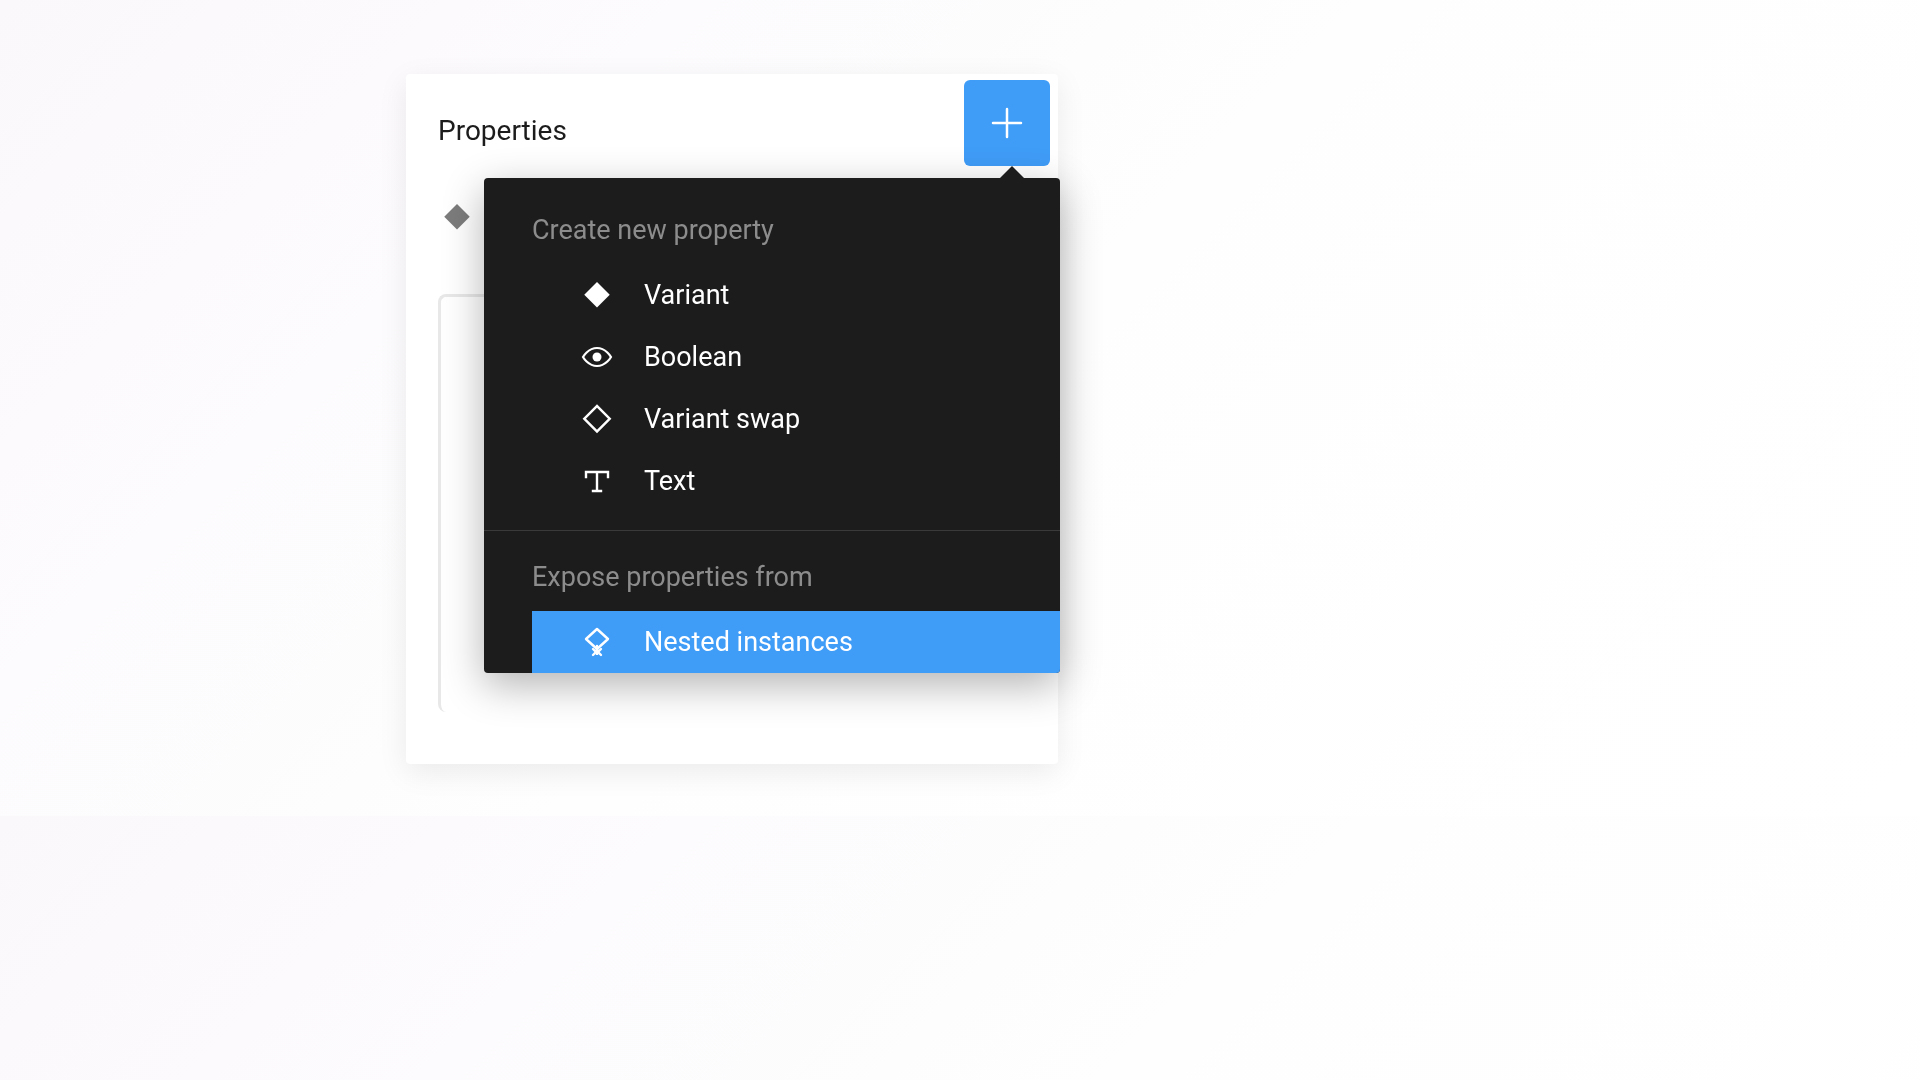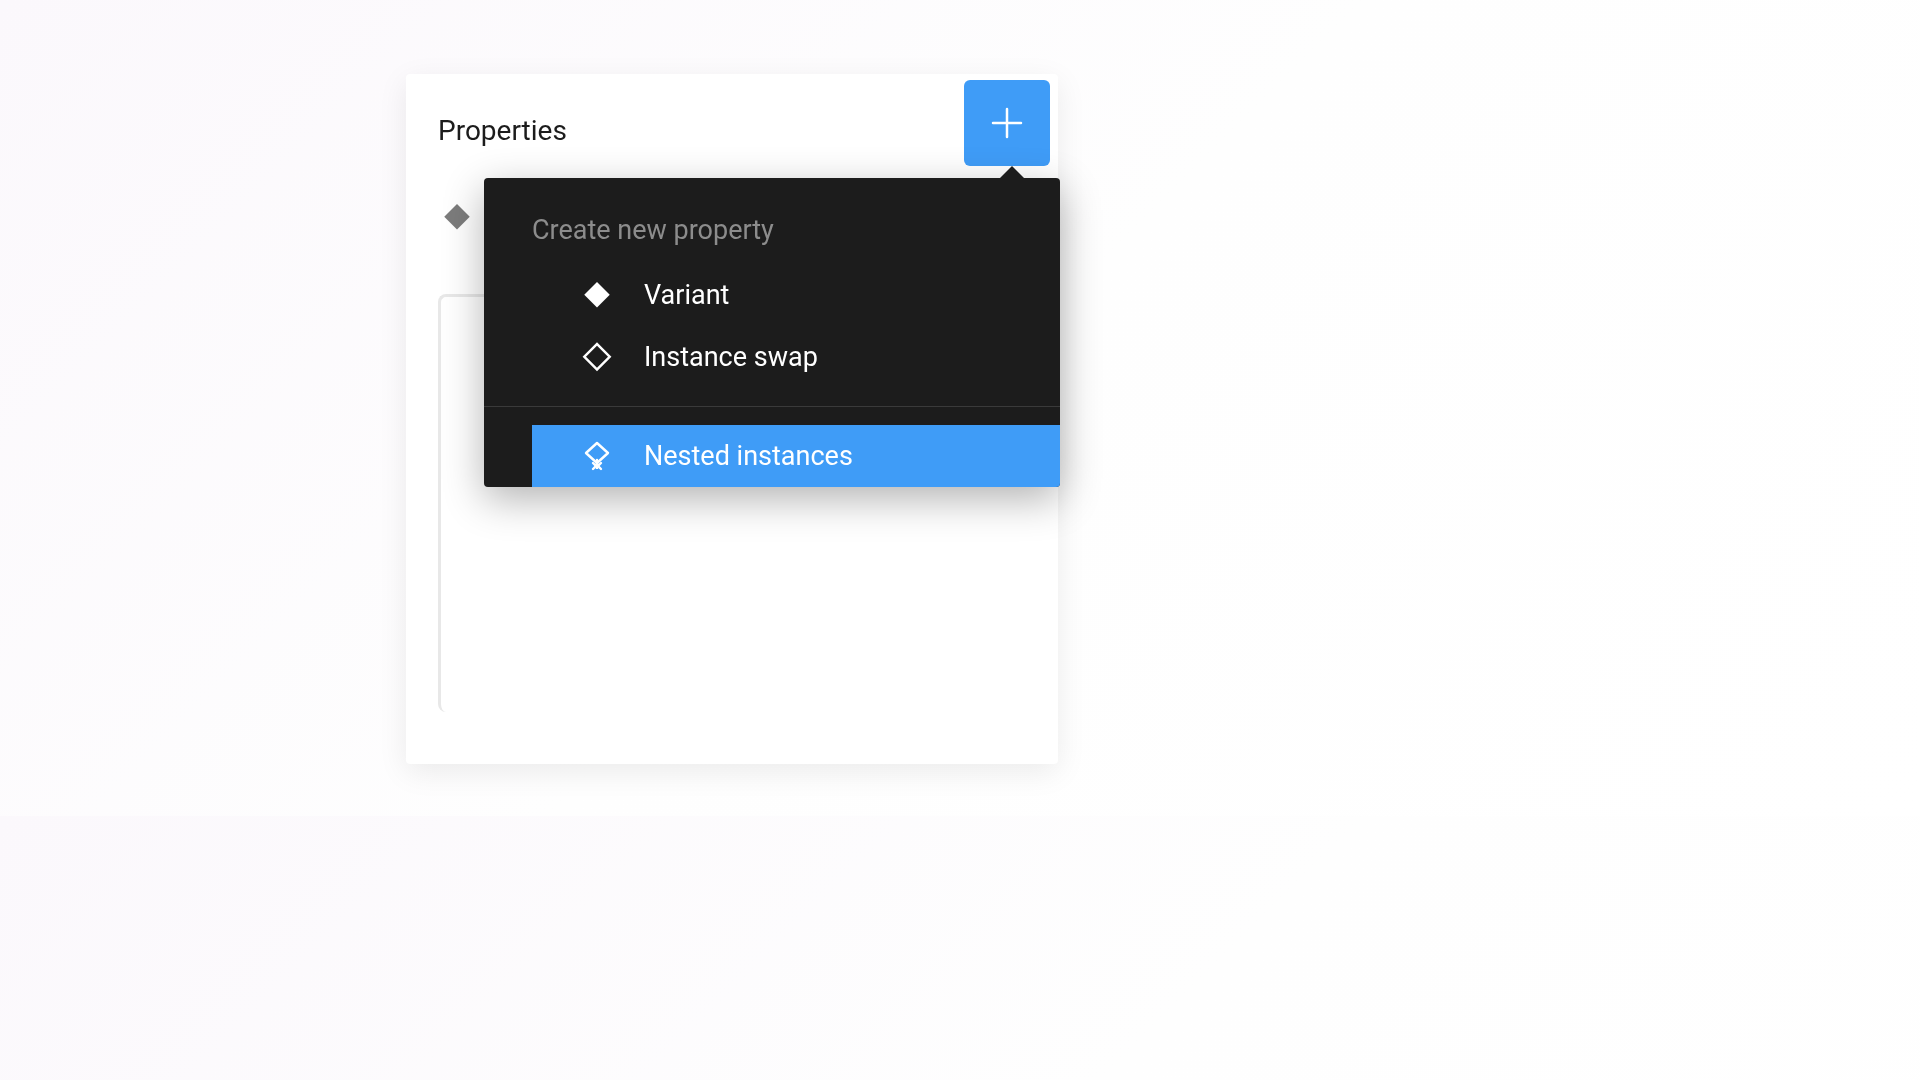--- a/index.html
+++ b/index.html
@@ -172,33 +172,51 @@
 
   <div class="dropdown-item">
     <span class="item-icon">
       <svg width="28" height="28" viewBox="0 0 28 28">
         <rect x="14" y="1" width="18" height="18" transform="rotate(45 14 1)" fill="#ffffff"></rect>
       </svg>
     </span>
     <span>Variant</span>
   </div>
 
+  <div class="dropdown-item">
+    <span class="item-icon">
+      <svg width="34" height="34" viewBox="0 0 34 34" fill="none">
+        <path d="M3 17 C3 17 8 8 17 8 C26 8 31 17 31 17 C31 17 26 26 17 26 C8 26 3 17 3 17 Z" stroke="#ffffff" stroke-width="2.2"></path>
+        <circle cx="17" cy="17" r="4.5" fill="#ffffff"></circle>
+      </svg>
+    </span>
+    <span>Boolean</span>
+  </div>
 
   <div class="dropdown-item">
     <span class="item-icon">
       <svg width="30" height="30" viewBox="0 0 30 30" fill="none">
         <rect x="15" y="2" width="18" height="18" transform="rotate(45 15 2)" stroke="#ffffff" stroke-width="2.4"></rect>
       </svg>
     </span>
-    <span>Instance swap</span>
-  </div>
-
+    <span>Variant swap</span>
+  </div>
+
+  <div class="dropdown-item">
+    <span class="item-icon">
+      <svg width="30" height="30" viewBox="0 0 30 30" fill="none">
+        <path d="M4 6 L26 6 M4 6 L4 11 M26 6 L26 11 M15 6 L15 25 M11 25 L19 25" stroke="#ffffff" stroke-width="2.4" stroke-linecap="square"></path>
+      </svg>
+    </span>
+    <span>Text</span>
+  </div>
 
   <div class="dropdown-divider"></div>
 
+  <div class="dropdown-section-title">Expose properties from</div>
 
   <div class="last-item-wrap">
     <div class="dropdown-item highlighted">
       <span class="item-icon">
         <svg width="32" height="32" viewBox="0 0 32 32" fill="none">
           <path d="M16 3 L27 13 L16 23 L5 13 Z" stroke="#ffffff" stroke-width="2.4" stroke-linejoin="round"></path>
           <path d="M16 23 L16 30 M12 26 L16 30 L20 26" stroke="#ffffff" stroke-width="2.4" stroke-linecap="round" stroke-linejoin="round" transform="translate(0,-3)"></path>
           <line x1="16" y1="20" x2="16" y2="29" stroke="#ffffff" stroke-width="2.4"></line>
           <path d="M12 25 L16 29 L20 25" stroke="#ffffff" stroke-width="2.4" fill="none" stroke-linecap="round" transform="rotate(180 16 27)"></path>
         </svg>

